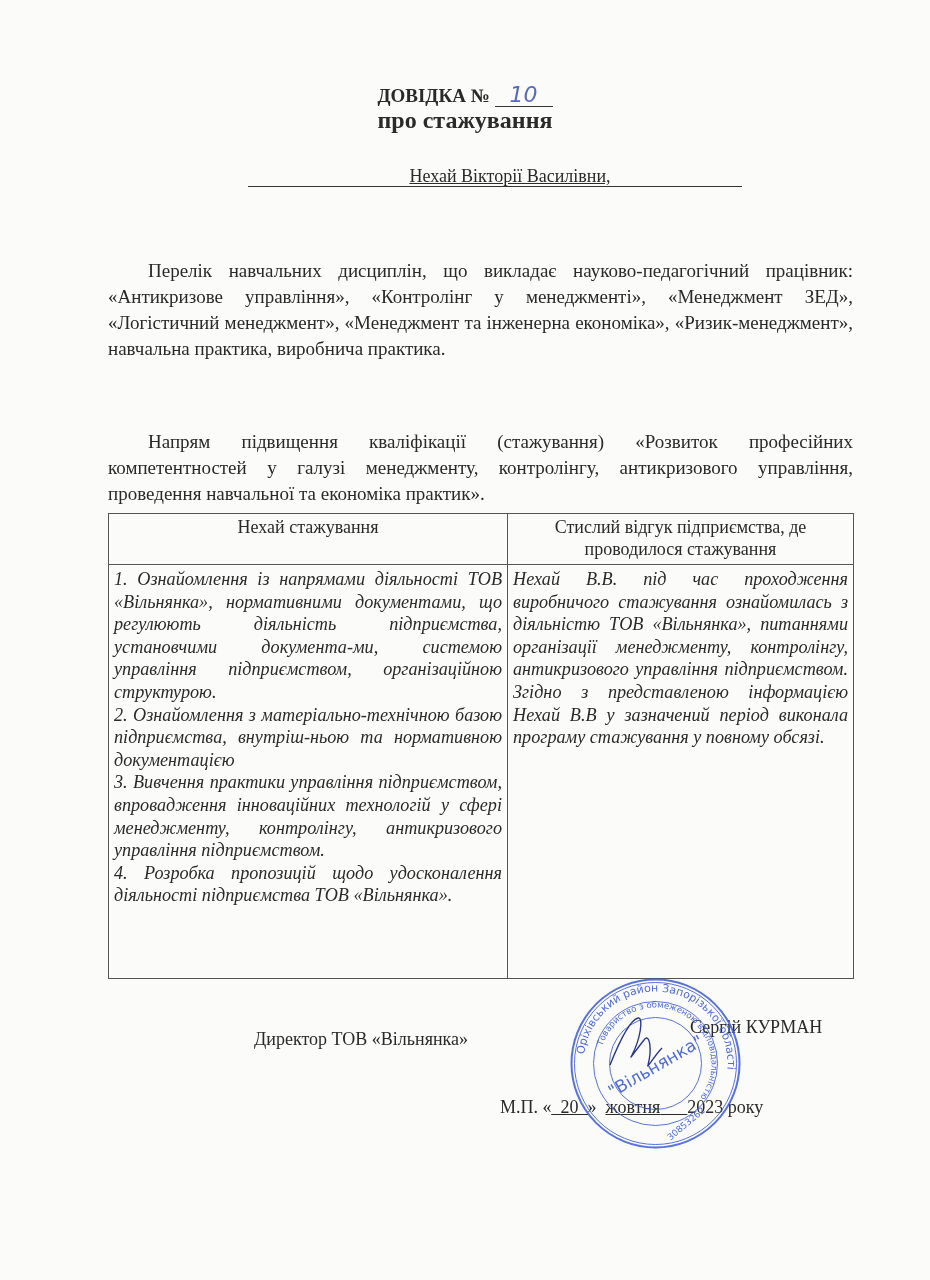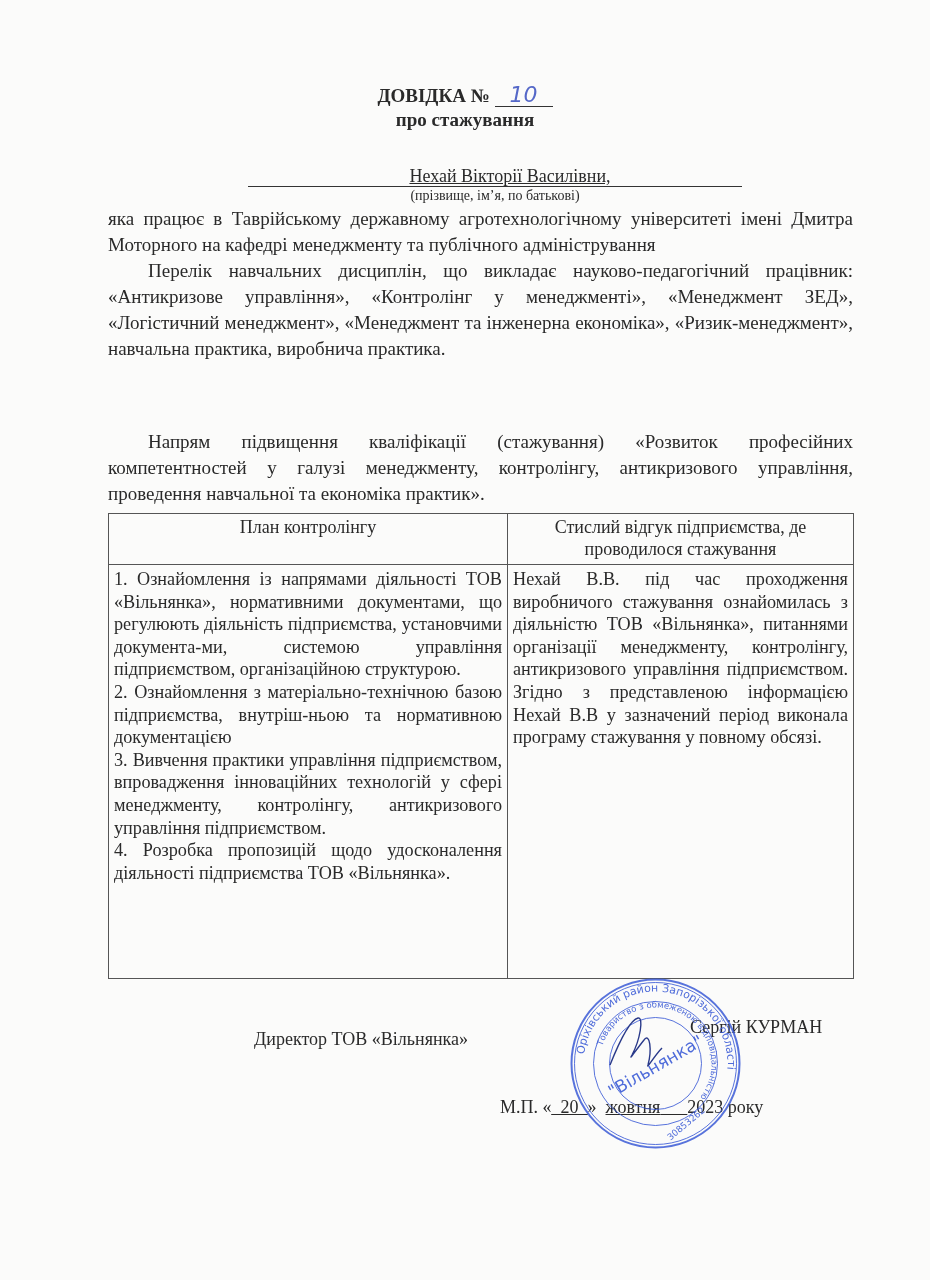--- a/index.html
+++ b/index.html
@@ -5,37 +5,37 @@
   html, body { margin: 0; padding: 0; }
   body {
     width: 930px; height: 1280px; background: #fbfbfa; position: relative; overflow: hidden;
     font-family: "Liberation Serif", serif; color: #2a2a2a;
   }
   .page { position: absolute; left: 0; top: 0; width: 930px; height: 944px; }
   .title-block { position: absolute; left: 0; top: 84px; width: 930px; text-align: center; }
   .title { font-weight: bold; font-size: 19px; line-height: 24px; }
   .title .num { display: inline-block; width: 58px; border-bottom: 1px solid #333; text-align: center;
     font-family: "DejaVu Sans", sans-serif; font-style: italic; font-weight: normal; color: #5568c8; font-size: 22px; line-height: 22px; }
-  .subtitle { font-weight: bold; font-size: 19px; line-height: 24px; }
+  .subtitle { font-weight: bold; font-size: 24px; line-height: 24px; }
   .name-line { position: absolute; left: 248px; top: 166px; width: 494px; border-bottom: 1px solid #333;
     text-align: center; font-size: 18px; line-height: 20px; padding-left: 30px; box-sizing: border-box; }
   .name-line span { text-decoration: underline; }
   .name-caption { position: absolute; left: 248px; top: 188px; width: 494px; text-align: center; font-size: 14px; }
   .para { position: absolute; left: 108px; width: 745px; font-size: 19px; line-height: 26px; text-align: justify; }
   .p-indent { text-indent: 40px; }
   .p1 { top: 206px; }
   .p2 { top: 258px; }
   .p3 { top: 377px; }
   .p4 { top: 429px; }
   table.plan { position: absolute; left: 108px; top: 513px; width: 746px; border-collapse: collapse; font-size: 18px; }
   table.plan th, table.plan td { border: 1.5px solid #555; vertical-align: top; }
   table.plan th { font-weight: normal; font-size: 18px; line-height: 22px; height: 46px; padding: 2px 4px; text-align: center; vertical-align: top; }
   table.plan td { height: 410px; padding: 3px 5px 0 5px; }
   .col1 { width: 388px; }
-  .cell-text { line-height: 22.6px; text-align: justify; font-size: 18.2px; }
+  .cell-text { line-height: 22.6px; text-align: justify; font-size: 18.2px; font-style: italic; }
   .cell-text p { margin: 0; }
   .sig { position: absolute; top: 1017px; font-size: 18px; }
   .sig-left { left: 254px; margin-top: 12px; }
   .sig-right { left: 690px; text-align: right; }
   .mp { position: absolute; top: 1097px; left: 500px; font-size: 18px; }
   .mp .u { text-decoration: underline; }
   .stamp { position: absolute; left: 568px; top: 976px; width: 175px; height: 175px; }
   .signature { position: absolute; left: 600px; top: 1010px; width: 70px; height: 70px; }
 </style>
 </head>
@@ -47,30 +47,28 @@
     <div class="title">
       <span>ДОВІДКА №</span>
       <span class="num">10</span>
     </div>
     <div class="subtitle">про стажування</div>
   </div>
 
   <div class="name-line">
     <span>Нехай Вікторії Василівни,</span>
   </div>
-  <div class="name-caption">(прізвище, ім’я, по батькові)</div>
 
-  <div class="para p1">яка працює в Таврійському державному агротехнологічному університеті імені Дмитра Моторного на кафедрі менеджменту та публічного адміністрування</div>
   <div class="para p2 p-indent">Перелік навчальних дисциплін, що викладає науково-педагогічний працівник: «Антикризове управління», «Контролінг у менеджменті», «Менеджмент ЗЕД», «Логістичний менеджмент», «Менеджмент та інженерна економіка», «Ризик-менеджмент», навчальна практика, виробнича практика.</div>
   <div class="para p4 p-indent">Напрям підвищення кваліфікації (стажування) «Розвиток професійних компетентностей у галузі менеджменту, контролінгу, антикризового управління, проведення навчальної та економіка практик».</div>
 
   <table class="plan">
     <thead>
       <tr>
-        <th class="col1">План контролінгу</th>
+        <th class="col1">Нехай стажування</th>
         <th>Стислий відгук підприємства, де проводилося стажування</th>
       </tr>
     </thead>
     <tbody>
       <tr>
         <td class="col1">
           <div class="cell-text">
             <p>1. Ознайомлення із напрямами діяльності ТОВ «Вільнянка», нормативними документами, що регулюють діяльність підприємства, установчими документа-ми, системою управління підприємством, організаційною структурою.</p>
             <p>2. Ознайомлення з матеріально-технічною базою підприємства, внутріш-ньою та нормативною документацією</p>
             <p>3. Вивчення практики управління підприємством, впровадження інноваційних технологій у сфері менеджменту, контролінгу, антикризового управління підприємством.</p>

